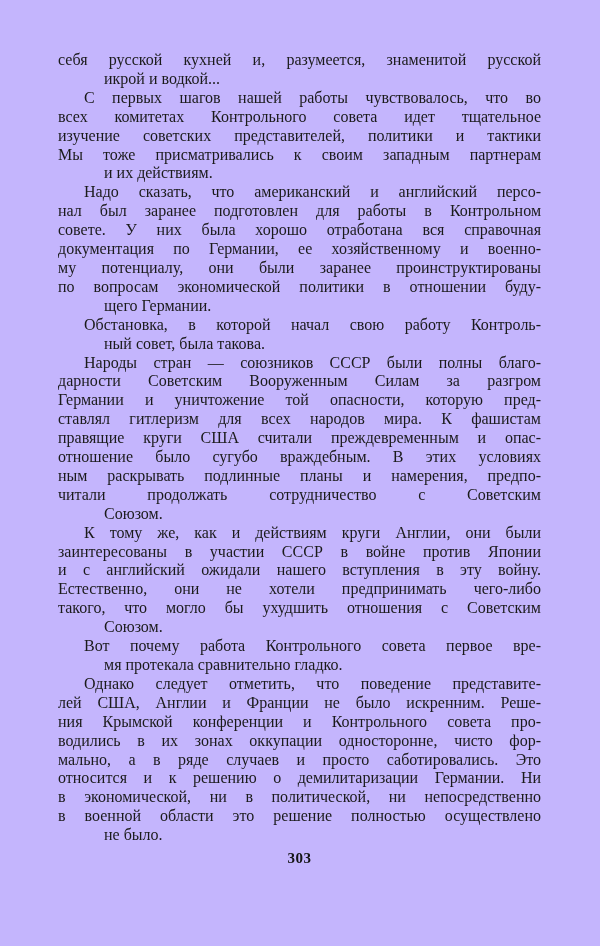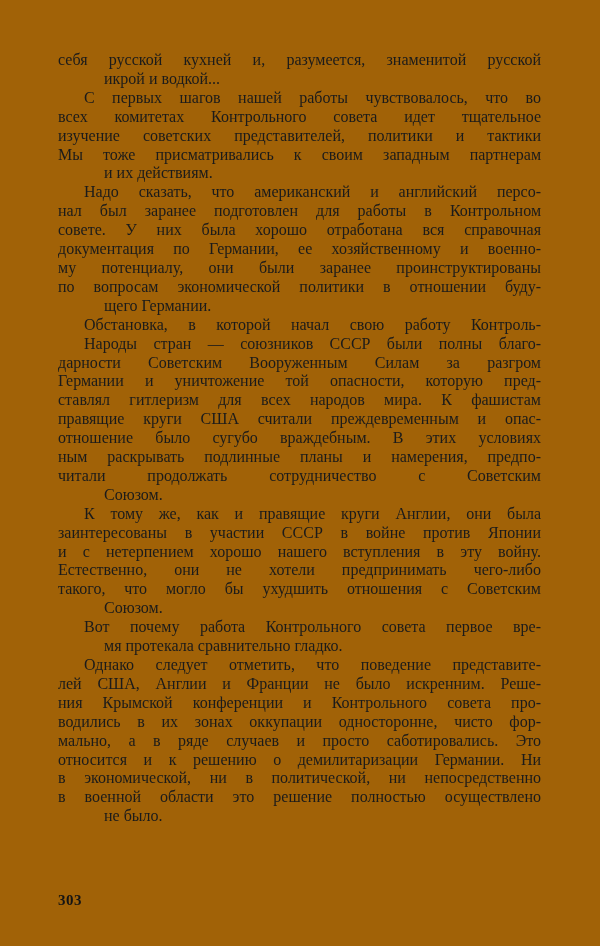--- a/index.html
+++ b/index.html
@@ -5,21 +5,21 @@
   * { margin: 0; padding: 0; box-sizing: border-box; }
   html, body {
     width: 600px;
     height: 946px;
     background: #fdfdfb;
   }
   .page {
     position: relative;
     width: 600px;
     height: 946px;
-    background: #a16207;
+    background: #c4b5fd;
     color: #1b1b1b;
     font-family: "Liberation Serif", "DejaVu Serif", serif;
     overflow: hidden;
   }
   .text-block {
     position: absolute;
     left: 58px;
     top: 51px;
     width: 483px;
   }
@@ -34,24 +34,24 @@
   }
   .line.indent { padding-left: 26px; }
   .line.last {
     text-align: left;
     text-align-last: left;
     margin-left: 46px;
     -moz-text-align-last: left;
   }
   .page-number {
     position: absolute;
-    top: 892px;
+    top: 850px;
     left: 58px;
     width: 483px;
-    text-align: left;
+    text-align: center;
     font-size: 15px;
     font-weight: bold;
     letter-spacing: 0.5px;
     color: #141414;
   }
 </style>
 </head>
 <body>
 
 <div class="page">
@@ -71,36 +71,37 @@
         <div class="line indent">Надо сказать, что американский и английский персо-</div>
         <div class="line">нал был заранее подготовлен для работы в Контрольном</div>
         <div class="line">совете. У них была хорошо отработана вся справочная</div>
         <div class="line">документация по Германии, ее хозяйственному и военно-</div>
         <div class="line">му потенциалу, они были заранее проинструктированы</div>
         <div class="line">по вопросам экономической политики в отношении буду-</div>
         <div class="line last">щего Германии.</div>
       </div>
       <div class="paragraph">
         <div class="line indent">Обстановка, в которой начал свою работу Контроль-</div>
+        <div class="line last">ный совет, была такова.</div>
       </div>
       <div class="paragraph">
         <div class="line indent">Народы стран — союзников СССР были полны благо-</div>
         <div class="line">дарности Советским Вооруженным Силам за разгром</div>
         <div class="line">Германии и уничтожение той опасности, которую пред-</div>
         <div class="line">ставлял гитлеризм для всех народов мира. К фашистам</div>
         <div class="line">правящие круги США считали преждевременным и опас-</div>
         <div class="line">отношение было сугубо враждебным. В этих условиях</div>
         <div class="line">ным раскрывать подлинные планы и намерения, предпо-</div>
         <div class="line">читали продолжать сотрудничество с Советским</div>
         <div class="line last">Союзом.</div>
       </div>
       <div class="paragraph">
-        <div class="line indent">К тому же, как и правящие круги Англии, они была</div>
+        <div class="line indent">К тому же, как и действиям круги Англии, они были</div>
         <div class="line">заинтересованы в участии СССР в войне против Японии</div>
-        <div class="line">и с нетерпением хорошо нашего вступления в эту войну.</div>
+        <div class="line">и с английский ожидали нашего вступления в эту войну.</div>
         <div class="line">Естественно, они не хотели предпринимать чего-либо</div>
         <div class="line">такого, что могло бы ухудшить отношения с Советским</div>
         <div class="line last">Союзом.</div>
       </div>
       <div class="paragraph">
         <div class="line indent">Вот почему работа Контрольного совета первое вре-</div>
         <div class="line last">мя протекала сравнительно гладко.</div>
       </div>
       <div class="paragraph">
         <div class="line indent">Однако следует отметить, что поведение представите-</div>

